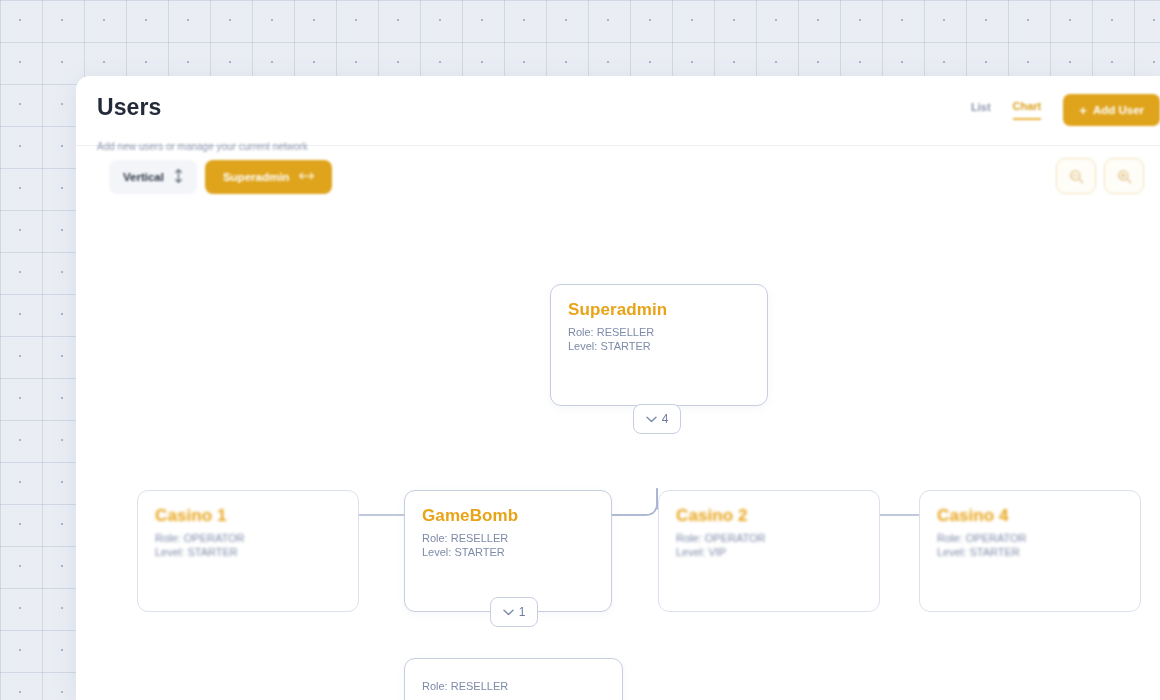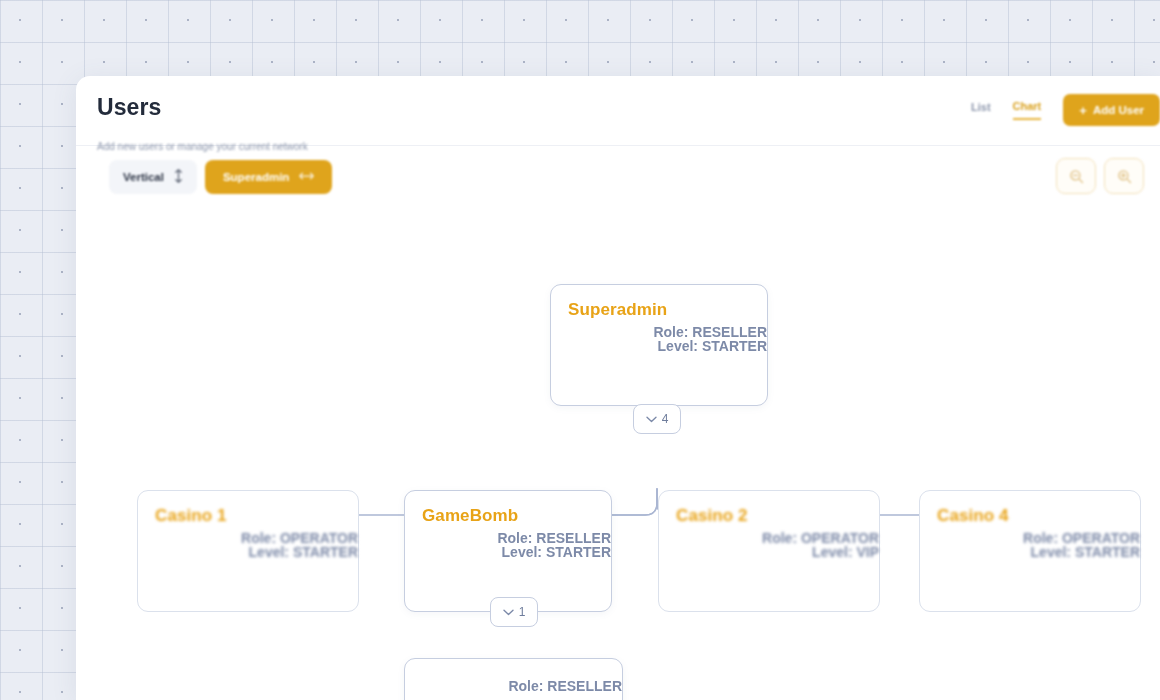--- a/index.html
+++ b/index.html
@@ -163,25 +163,24 @@
     padding: 15px 0 0 17px;
   }
   .node-title {
     font-size: 17px;
     font-weight: 700;
     color: #e8a317;
     letter-spacing: .1px;
   }
   .node-meta {
     margin-top: 5px;
-    font-size: 14px;
+    font-size: 11px;
     line-height: 14px;
     color: #7d8aa8;
-    font-weight: 700;
-    text-align: right;
+    font-weight: 400;
   }
   .node.faded .node-title { filter: blur(1.5px); }
   .node.faded .node-meta  { filter: blur(1.5px); }
   .node.faded { border-color: #dbe1ec; box-shadow: none; }
 
   .count-badge {
     position: absolute;
     display: flex;
     align-items: center;
     justify-content: center;

